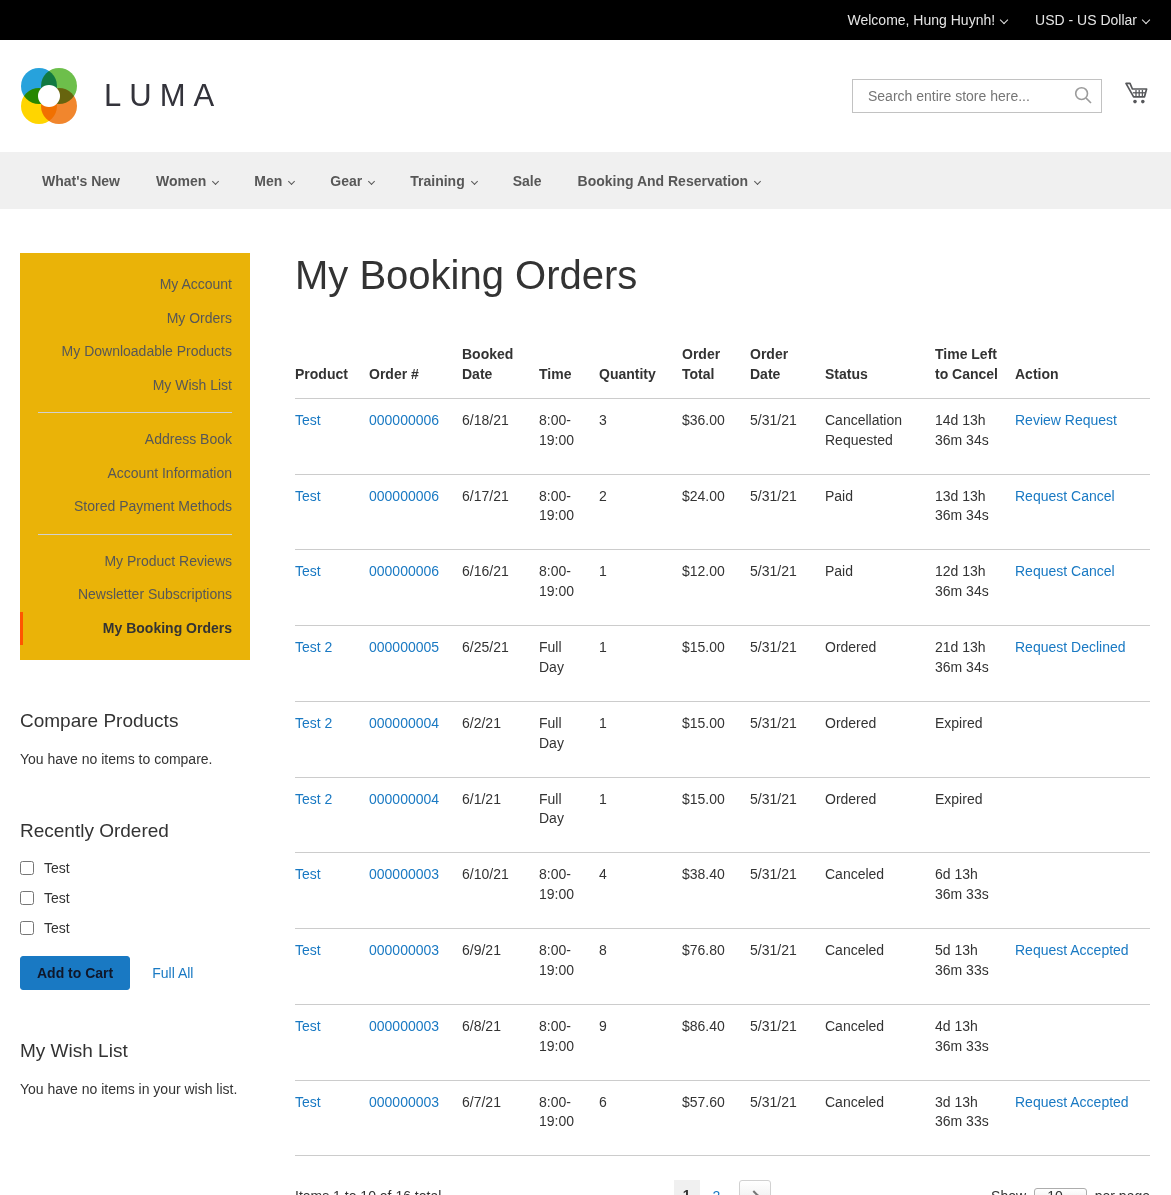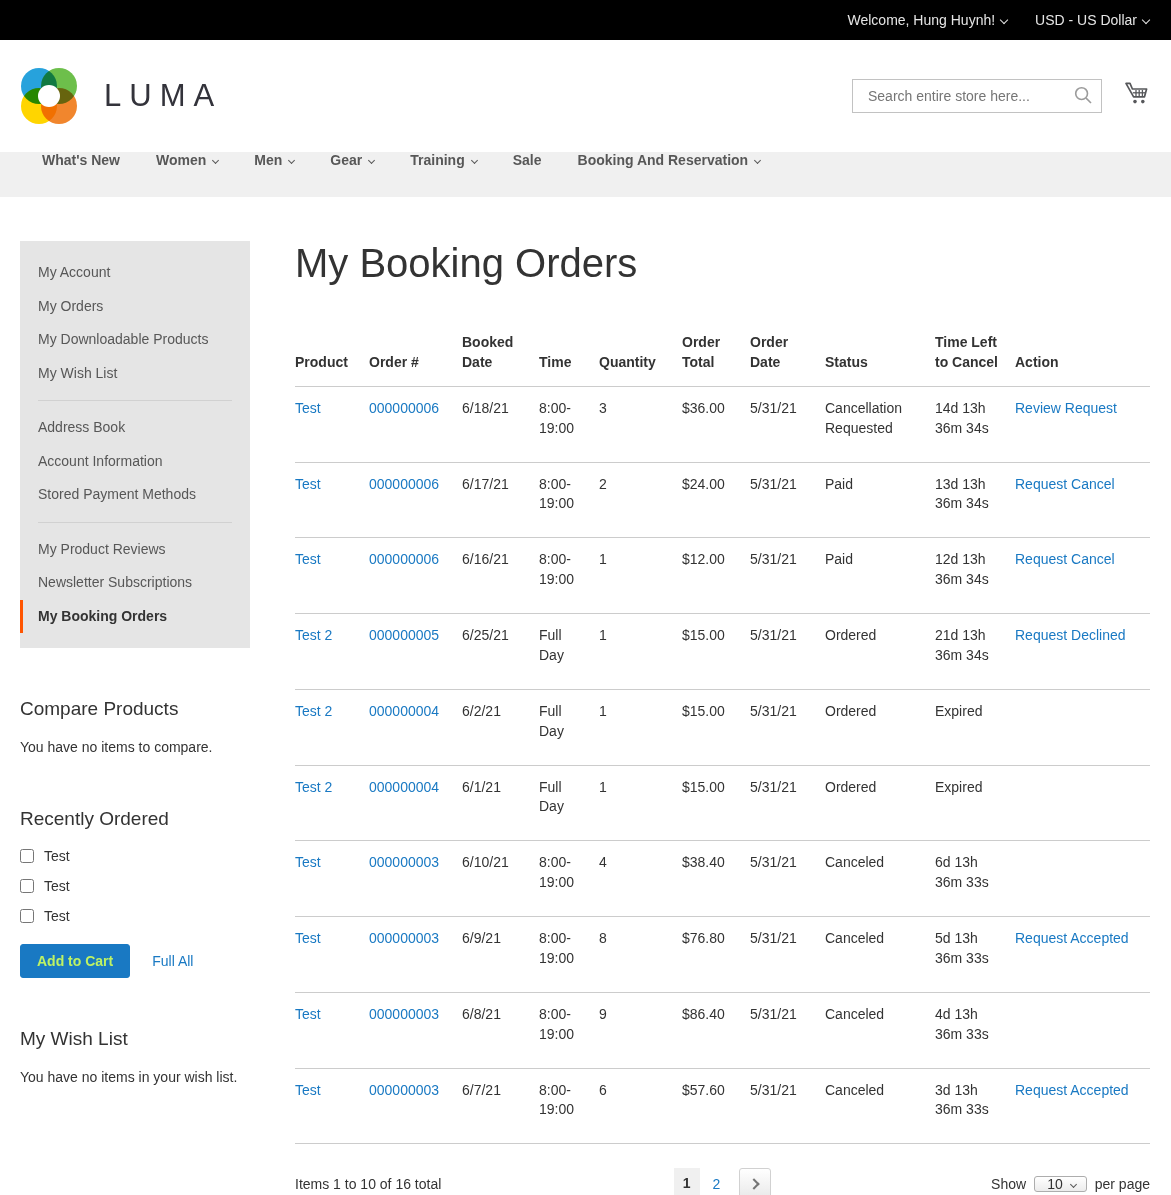--- a/index.html
+++ b/index.html
@@ -39,44 +39,44 @@
   .header-right { margin-left:auto; display:flex; align-items:center; gap:22px; }
   .search-box { position:relative; }
   .search-box input {
     width:250px; height:34px; border:1px solid #c2c2c2; padding:0 36px 0 15px;
     font-size:14px; font-family:inherit; color:#4c1d95; outline:none;
   }
   .search-box input::placeholder { color:#757575; }
   .search-icon { position:absolute; right:8px; top:6px; cursor:pointer; }
   .cart-icon { cursor:pointer; margin-top:-4px; }
   
-  .nav { background:#f0f0f0; height:45px; display:flex; padding-left:24px; }
+  .nav { background:#f0f0f0; height:57px; display:flex; align-items:center; padding-left:24px; }
   .nav-item {
     font-weight:700; color:#575757; padding:0 18px; cursor:pointer; white-space:nowrap;
   }
   .nav-item .chev { width:5px; height:5px; border-width:1.5px; margin-left:7px; vertical-align:2px; }
   
   .content { display:flex; padding:44px 21px 50px 20px; }
   .sidebar { width:230px; flex:0 0 230px; }
-  .account-nav { background:#e5e5e5; padding:15px 0; }
+  .account-nav { background:#eab308; padding:15px 0;text-align:right; }
   .acct-item {
     padding:8px 18px; color:#575757; cursor:pointer; line-height:1.25;
   }
   .acct-item.current {
     border-left:3px solid #ff5501; padding-left:15px; font-weight:700; color:#333; cursor:default;
   }
   .acct-divider { border-top:1px solid #d1d1d1; margin:10px 18px; }
   .side-block { margin-top:50px; }
   .side-title { font-size:19px; font-weight:400; color:#333; margin-bottom:18px; }
   .side-empty { font-size:14px; color:#333; line-height:1.4; }
   .ro-item { display:flex; align-items:center; gap:10px; margin:14px 0; }
   .ro-item input { width:14px; height:14px; margin:0; cursor:pointer; }
   .ro-actions { display:flex; align-items:center; gap:22px; margin-top:20px; }
   .btn-primary {
-    background:#1979c3; border:1px solid #1979c3; border-radius:3px; color:#bef264;
+    background:#1979c3; border:1px solid #1979c3; border-radius:3px; color:#0f172a;
     font-weight:700; font-size:14px; padding:8px 16px; cursor:pointer; font-family:inherit;
   }
   .lnk { color:#1979c3; text-decoration:none; cursor:pointer; }
   
   .main { flex:1; padding-left:45px; }
   .page-title { font-size:40px; font-weight:300; color:#333; margin:0 0 48px 0; line-height:1.1; }
   table.orders { width:100%; border-collapse:collapse; table-layout:fixed; }
   table.orders th {
     text-align:left; vertical-align:bottom; font-weight:700; color:#333;
     padding:0 12px 13px 0; border-bottom:1px solid #ccc; line-height:1.42; font-size:14px;

